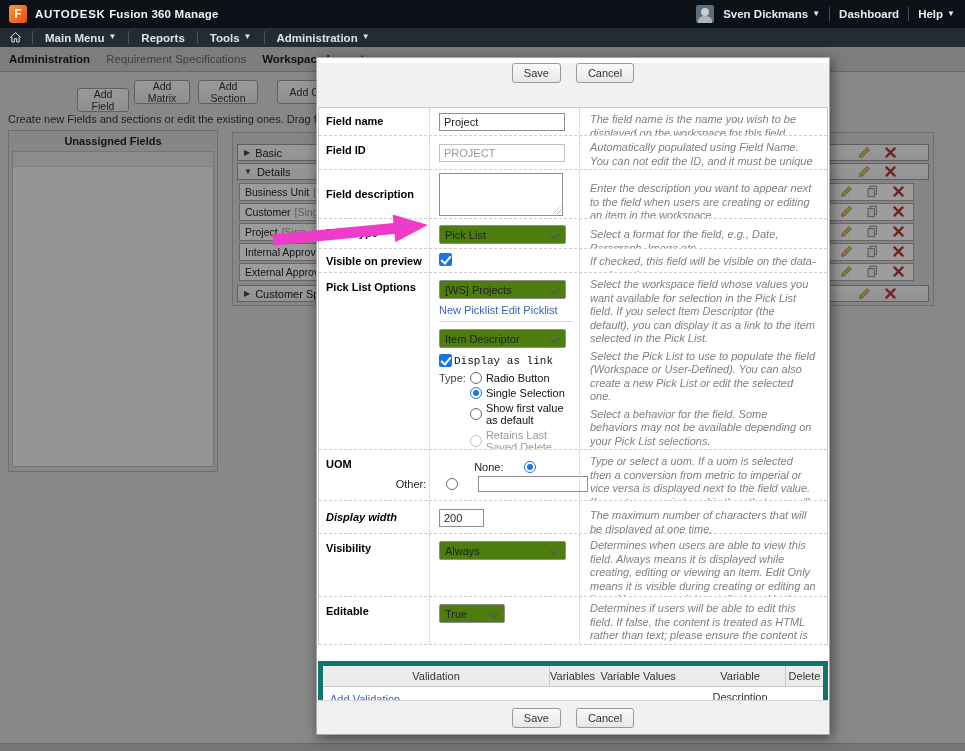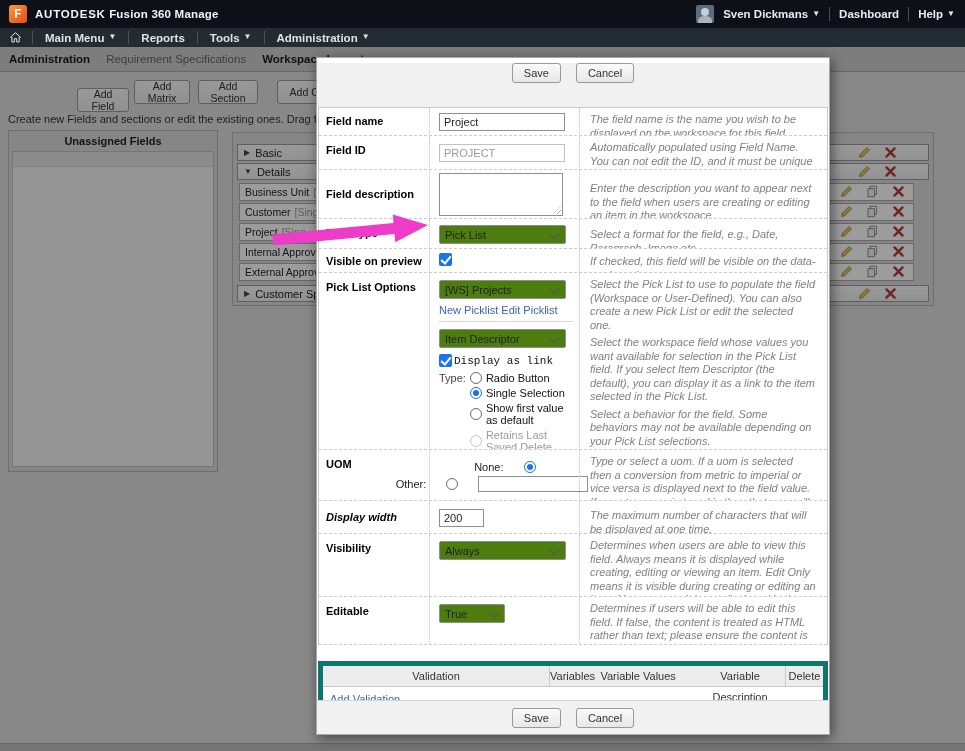--- a/index.html
+++ b/index.html
@@ -381,22 +381,22 @@
               </div>
             <div class="rrow dis">
                 <span class="radio dis"></span>
                 <span class="lbl">Retains Last Saved Delete</span>
               </div>
 
           </div>
         </div>
       </div>
       <div class="mhelp">
+        <p>Select the workspace field whose values you want available for selection in the Pick List field. If you select Item Descriptor (the default), you can display it as a link to the item selected in the Pick List.</p>
         <p>Select the Pick List to use to populate the field (Workspace or User-Defined). You can also create a new Pick List or edit the selected one.</p>
-        <p>Select the workspace field whose values you want available for selection in the Pick List field. If you select Item Descriptor (the default), you can display it as a link to the item selected in the Pick List.</p>
         <p>Select a behavior for the field. Some behaviors may not be available depending on your Pick List selections.</p>
       </div>
     </div>
 
     <div class="mrow" style="height:51px;">
       <div class="mlabel">UOM</div>
       <div class="mctrl">
         <div class="uom-block">
           <div class="uom-line">
             <span class="uom-lab">None:</span>

